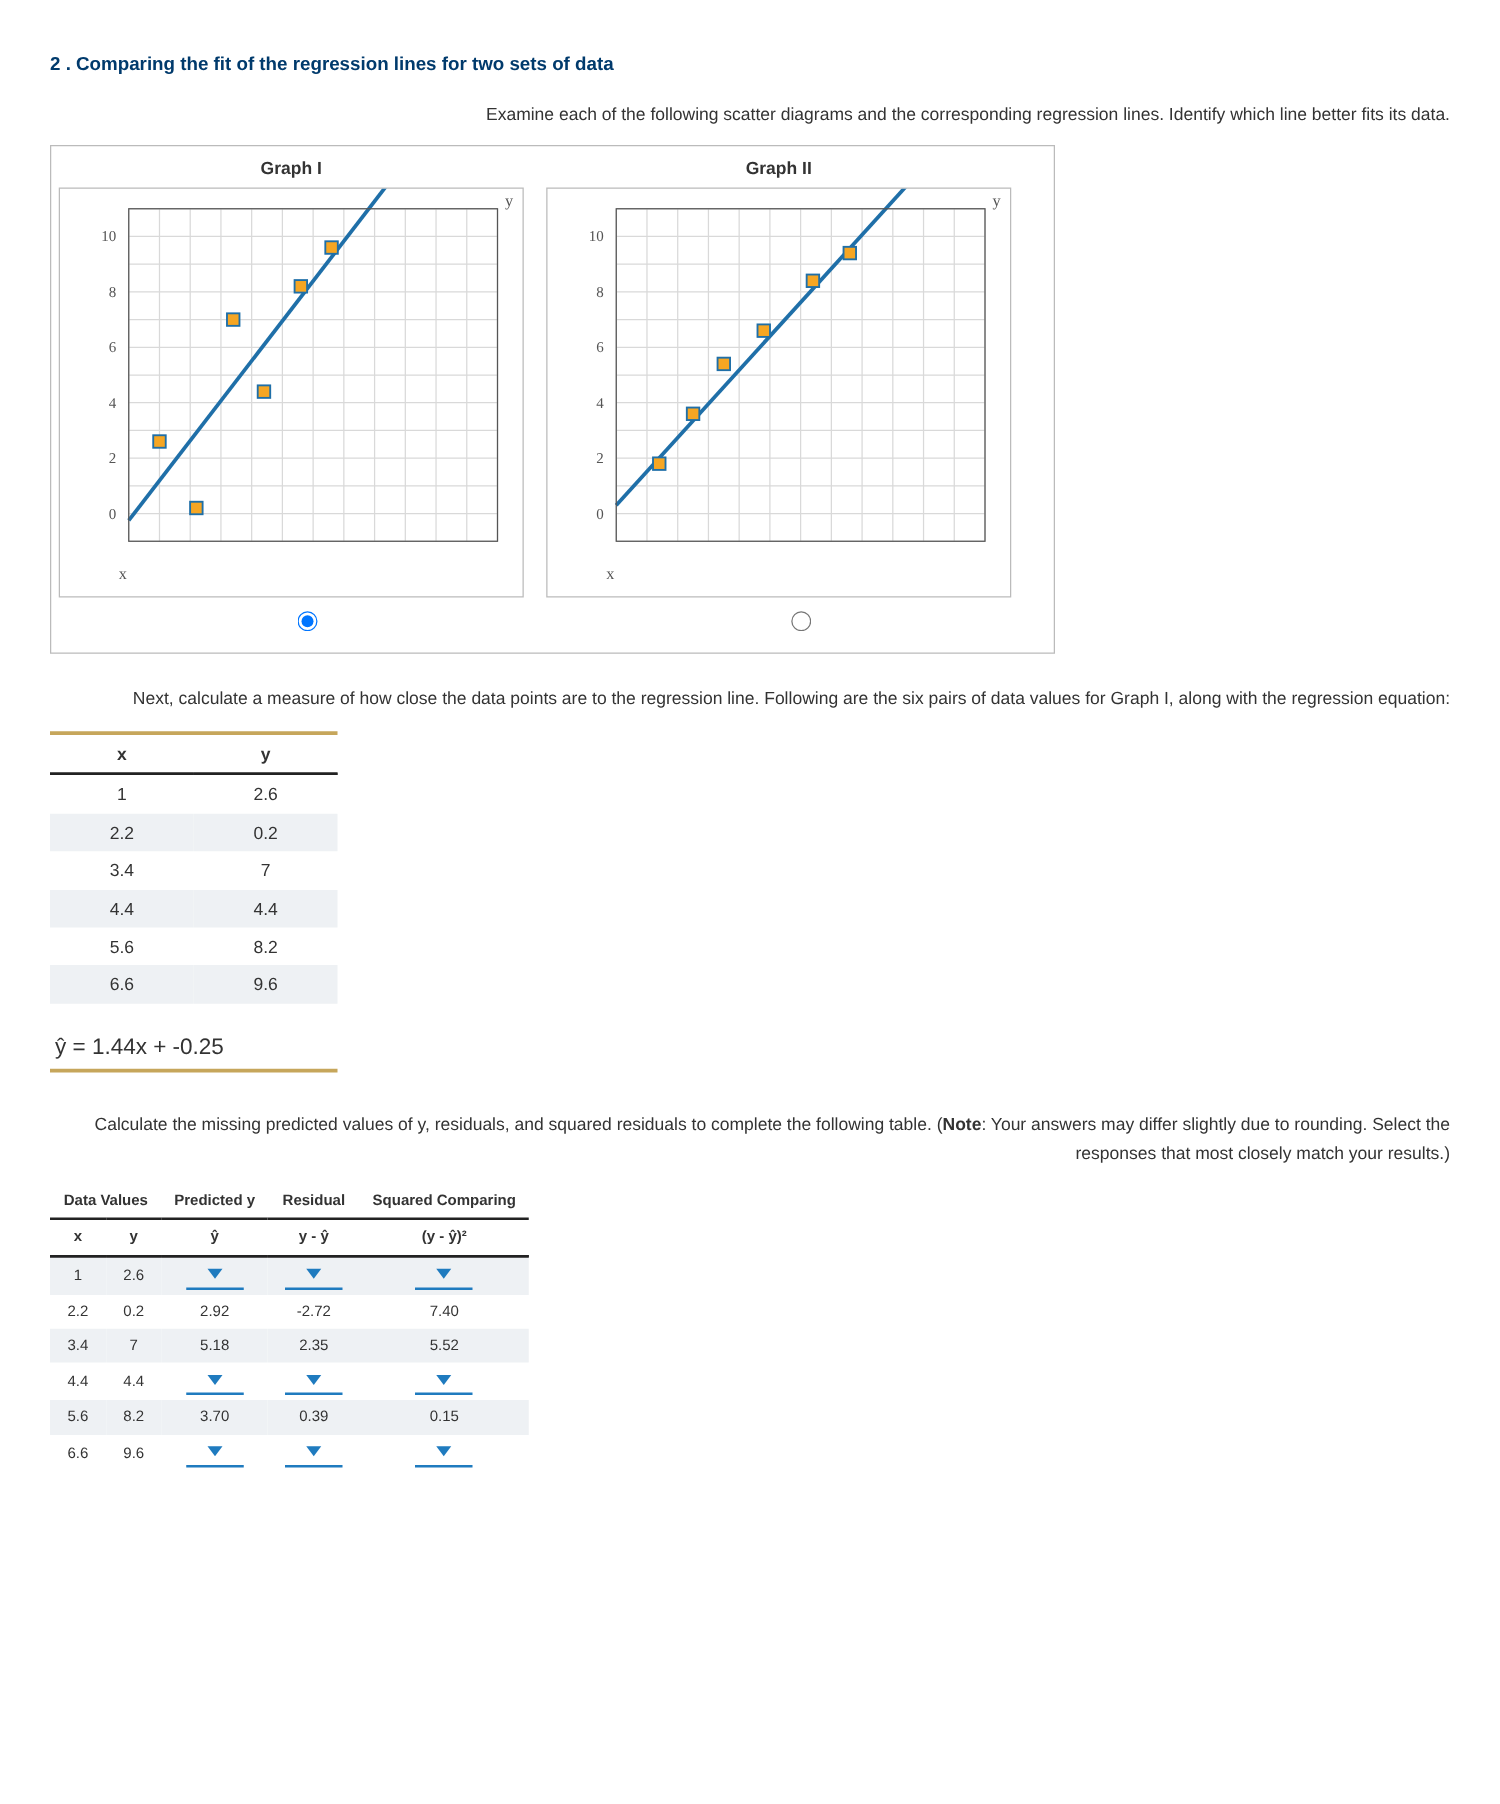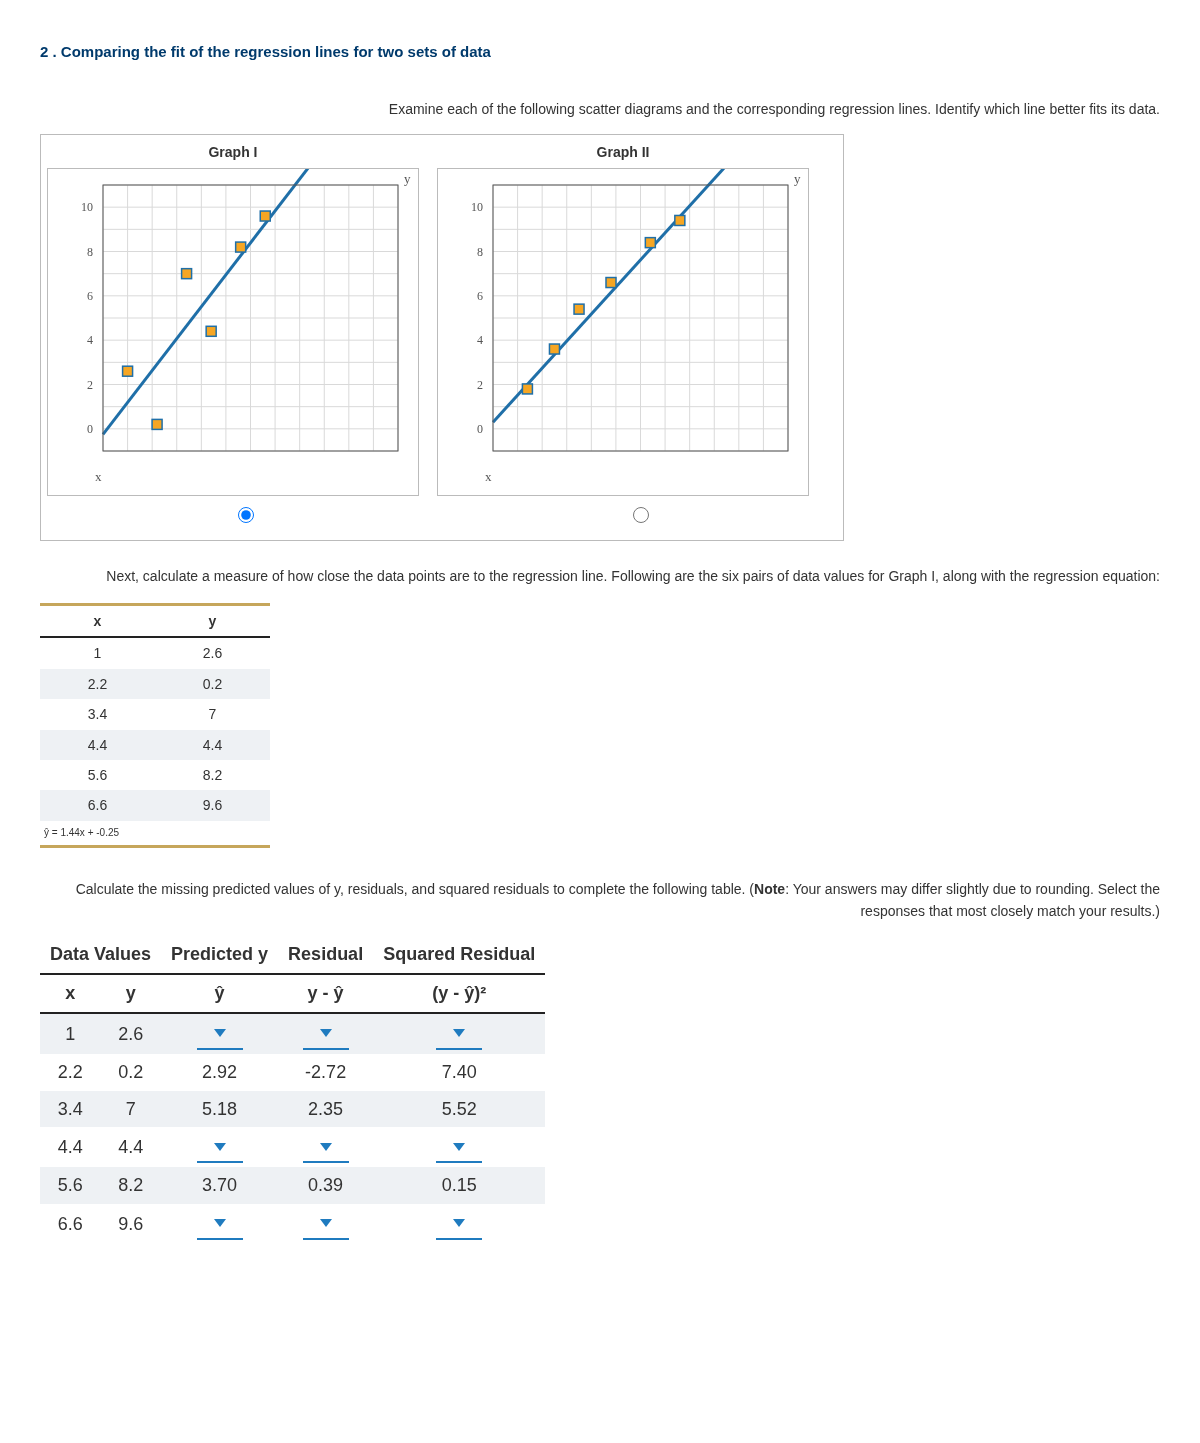--- a/index.html
+++ b/index.html
@@ -8,21 +8,21 @@
     color: #333;
     background: #fff;
     margin: 0;
     padding: 40px;
     line-height: 1.6;
   }
   .q-title {
     color: #003a6c;
     font-weight: bold;
     font-size: 15px;
-    margin-bottom: 34px;
+    margin-bottom: 16px;
   }
   .instr {
     margin-bottom: 14px;
     text-align: right;
   }
   .graph-card {
     border: 1px solid #bbb;
     padding: 6px 6px 10px 6px;
     margin-bottom: 24px;
     width: 790px;
@@ -52,24 +52,24 @@
   
   .dt-wrap { width: 230px; border-top: 3px solid #c6a65b; border-bottom: 3px solid #c6a65b; padding: 0; margin: 16px 0 30px 0;}
   .dt {
     border-collapse: collapse;
     width: 100%;
     font-size: 14px;
   }
   .dt th { font-weight: bold; border-bottom: 2px solid #222; padding: 4px 10px; text-align: center;}
   .dt td { padding: 4px 10px; text-align: center;}
   .dt tr.alt td { background: #eef1f4; }
-  .eq { padding: 4px 10px 4px 4px; font-size: 10px; }
+  .eq { padding: 20px 10px 4px 4px; font-size: 18px; }
   
   .rt-wrap { width: 540px; }
-  .rt { border-collapse: collapse; font-size: 18px; }
+  .rt { border-collapse: collapse; font-size: 12px; }
   .rt th { font-weight: bold; padding: 4px 10px; text-align: center; }
   .grp th { border-bottom: 2px solid #222; }
   .sub th { border-bottom: 2px solid #222; }
   .rt td { padding: 4px 14px; text-align: center; }
   .rt tr.alt td { background: #eef1f4; }
   .dd {
     display: inline-block;
     min-width: 46px;
     padding-bottom: 1px;
     border-bottom: 2px solid #1f7bbf;
@@ -257,21 +257,21 @@
   Calculate the missing predicted values of y, residuals, and squared residuals to complete the following table. (<b>Note</b>: Your answers may differ slightly due to rounding. Select the responses that most closely match your results.)
 </div>
 
 <div class="rt-wrap">
 <table class="rt">
   <thead>
     <tr class="grp">
       <th colspan="2">Data Values</th>
       <th>Predicted y</th>
       <th>Residual</th>
-      <th>Squared Residual</th>
+      <th>Squared Comparing</th>
     </tr>
     <tr class="sub">
       <th>x</th>
       <th>y</th>
       <th>ŷ</th>
       <th>y - ŷ</th>
       <th>(y - ŷ)²</th>
     </tr>
   </thead>
   <tbody id="rt-body">

